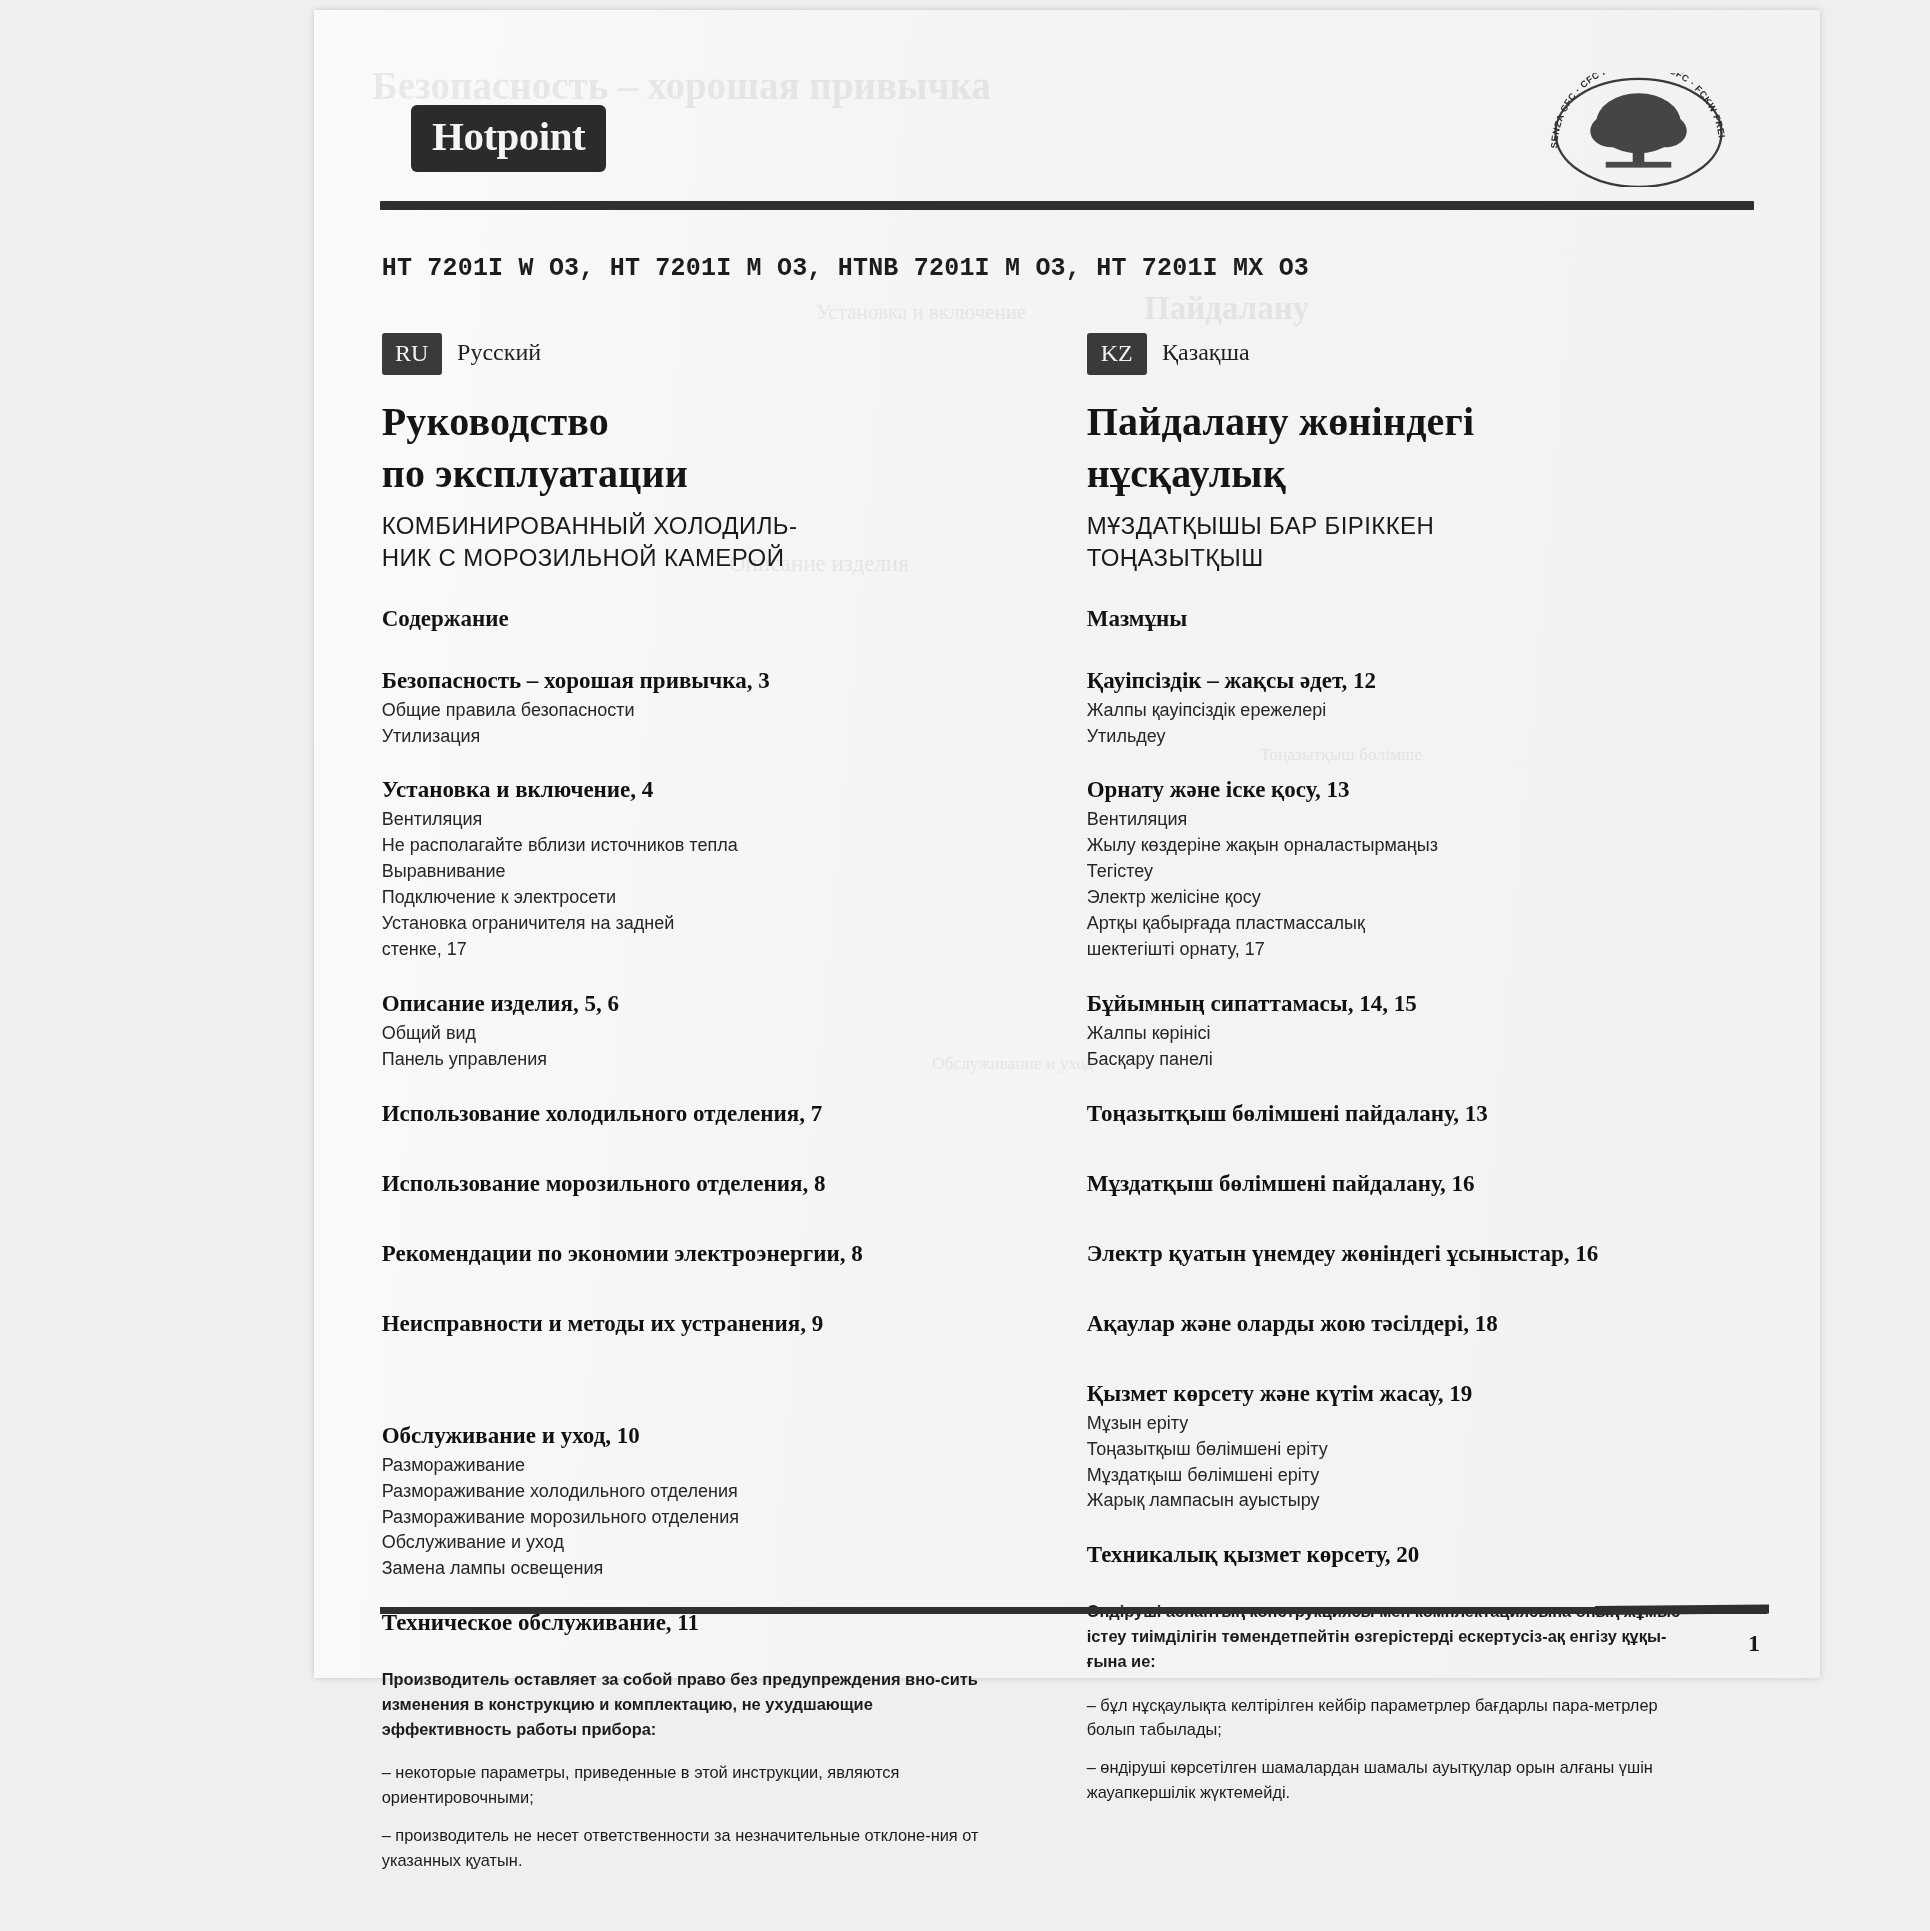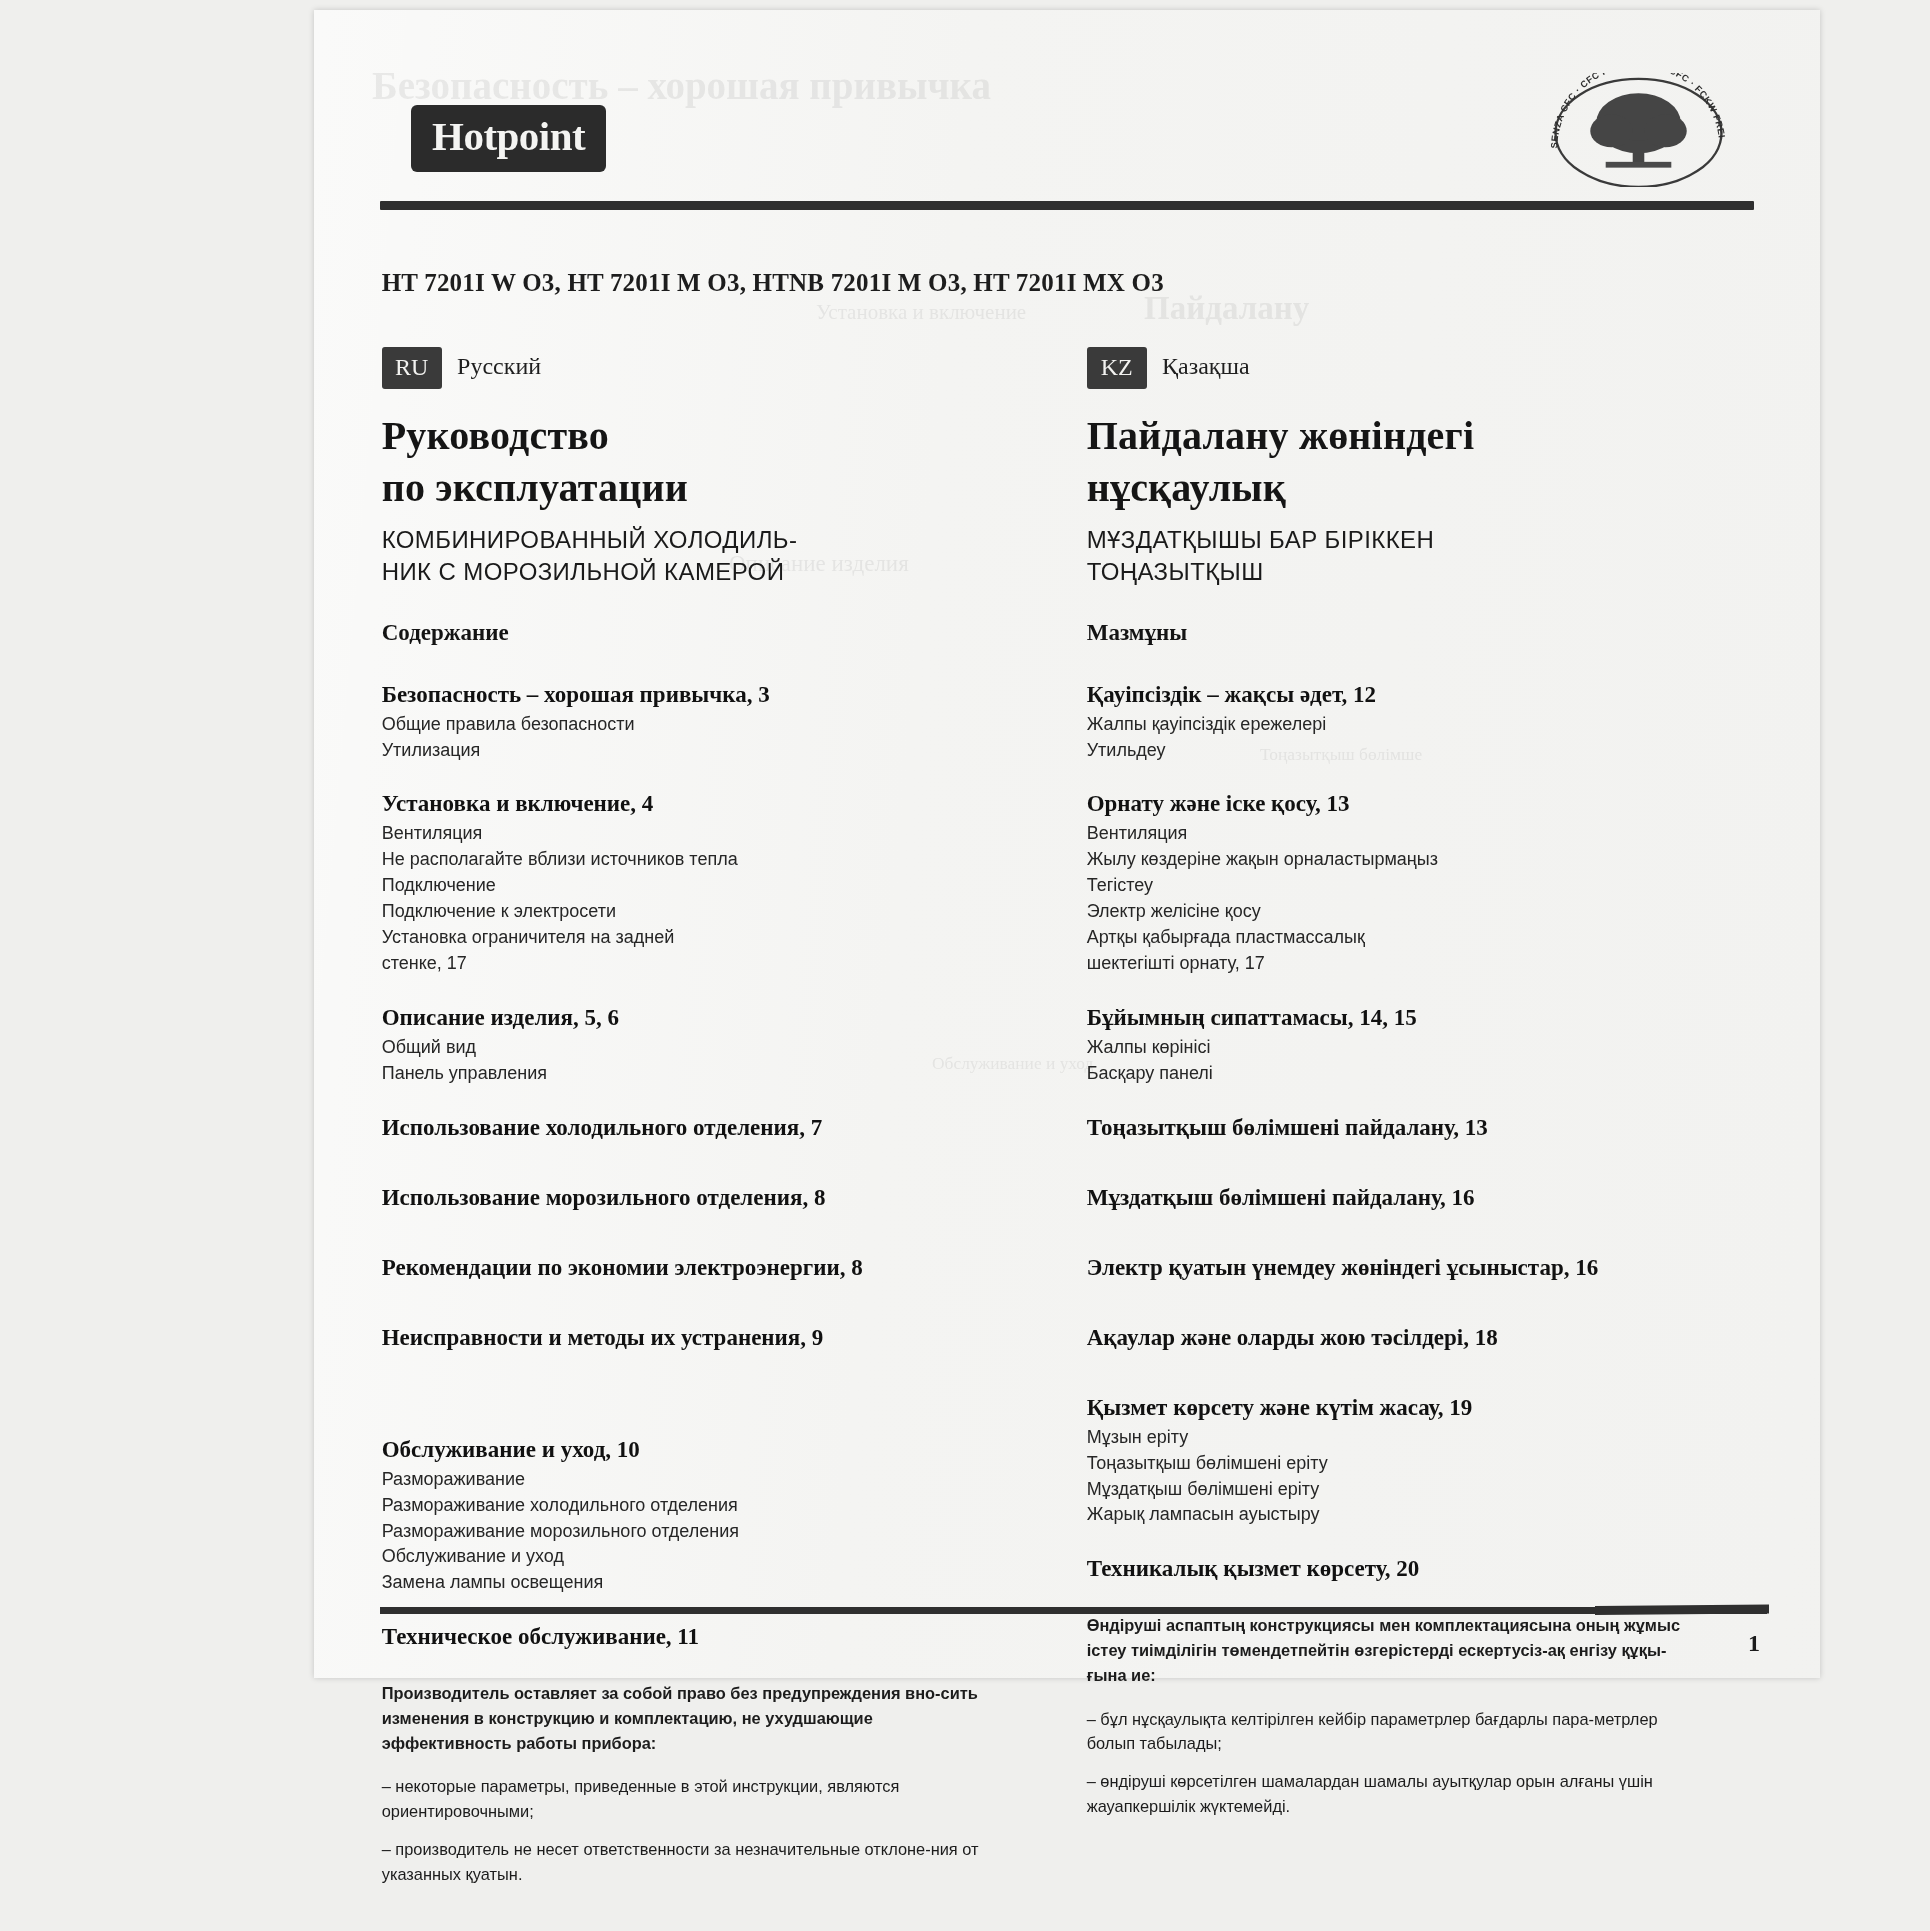--- a/index.html
+++ b/index.html
@@ -88,23 +88,23 @@
     position: absolute;
     left: 7.7px;
     right: 7.7px;
     top: 0;
     height: 8.7px;
     background: #2f2f2f;
     border-radius: 1px;
   }
 
   .model-line {
-    margin-top: 56px;
+    margin-top: 41px;
     padding-left: 9.7px;
-    font-family: Liberation Serif, serif;
+    font-family: Liberation Mono, monospace;
     font-weight: bold;
     font-size: 25px;
     color: #1d1d1d;
     letter-spacing: 0.2px;
   }
 
   
   .cols {
     display: flex;
     margin-top: 46px;
@@ -296,21 +296,21 @@
           <div class="toc-group">
             <div class="toc-head">Безопасность – хорошая привычка, 3</div>
             <div class="toc-sub">Общие правила безопасности</div>
             <div class="toc-sub">Утилизация</div>
           </div>
 
           <div class="toc-group">
             <div class="toc-head">Установка и включение, 4</div>
             <div class="toc-sub">Вентиляция</div>
             <div class="toc-sub">Не располагайте вблизи источников тепла</div>
-            <div class="toc-sub">Подключение</div>
+            <div class="toc-sub">Выравнивание</div>
             <div class="toc-sub">Подключение к электросети</div>
             <div class="toc-sub">Установка ограничителя на задней</div>
             <div class="toc-sub">стенке, 17</div>
           </div>
 
           <div class="toc-group">
             <div class="toc-head">Описание изделия, 5, 6</div>
             <div class="toc-sub">Общий вид</div>
             <div class="toc-sub">Панель управления</div>
           </div>

